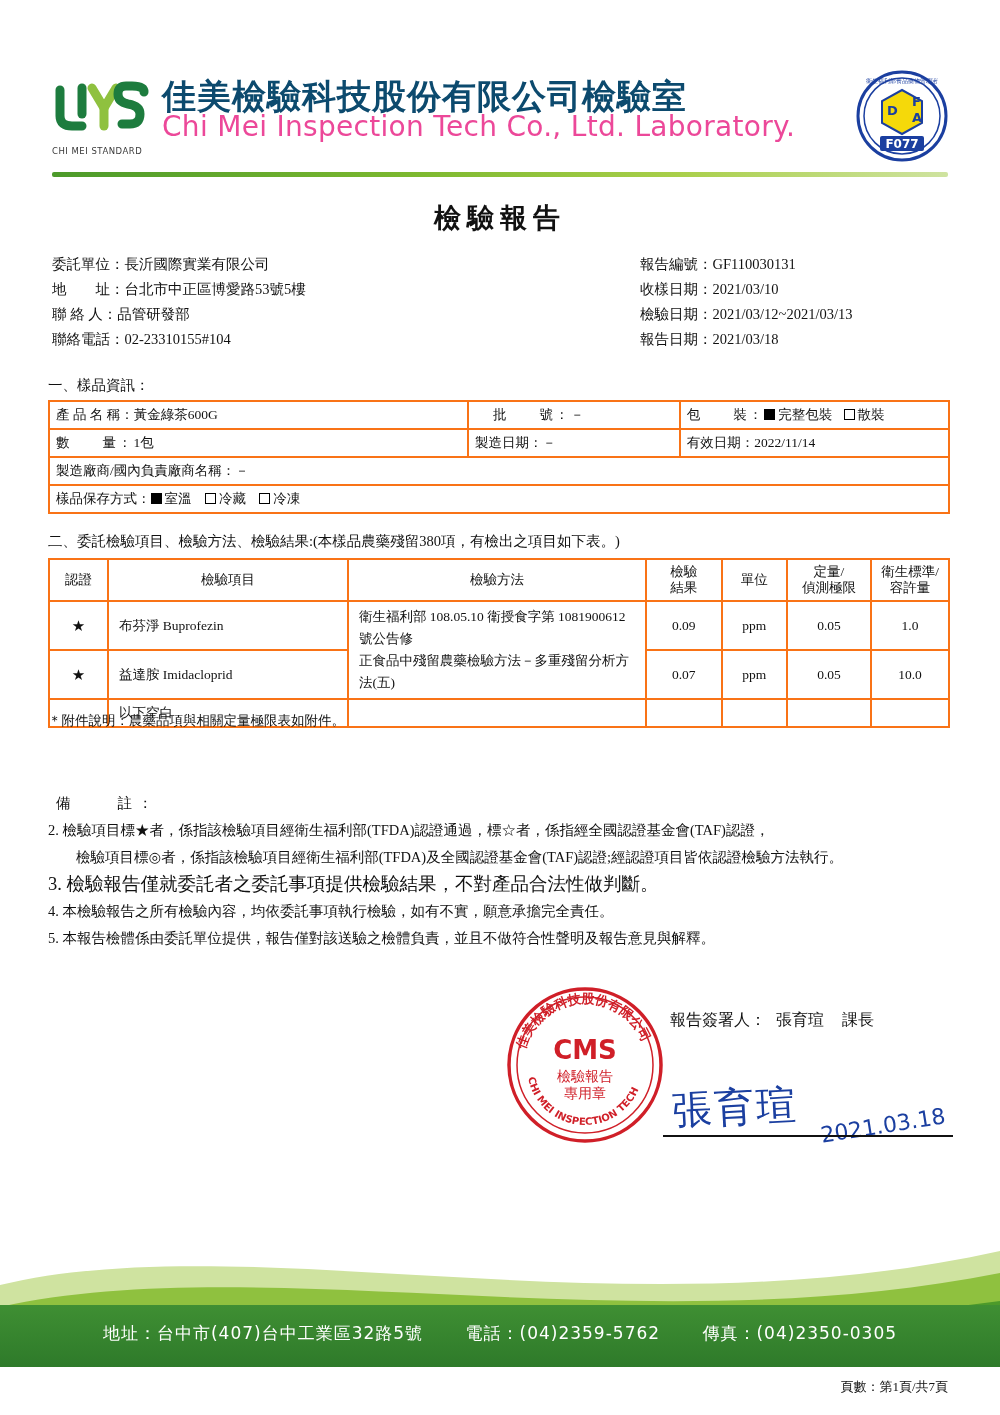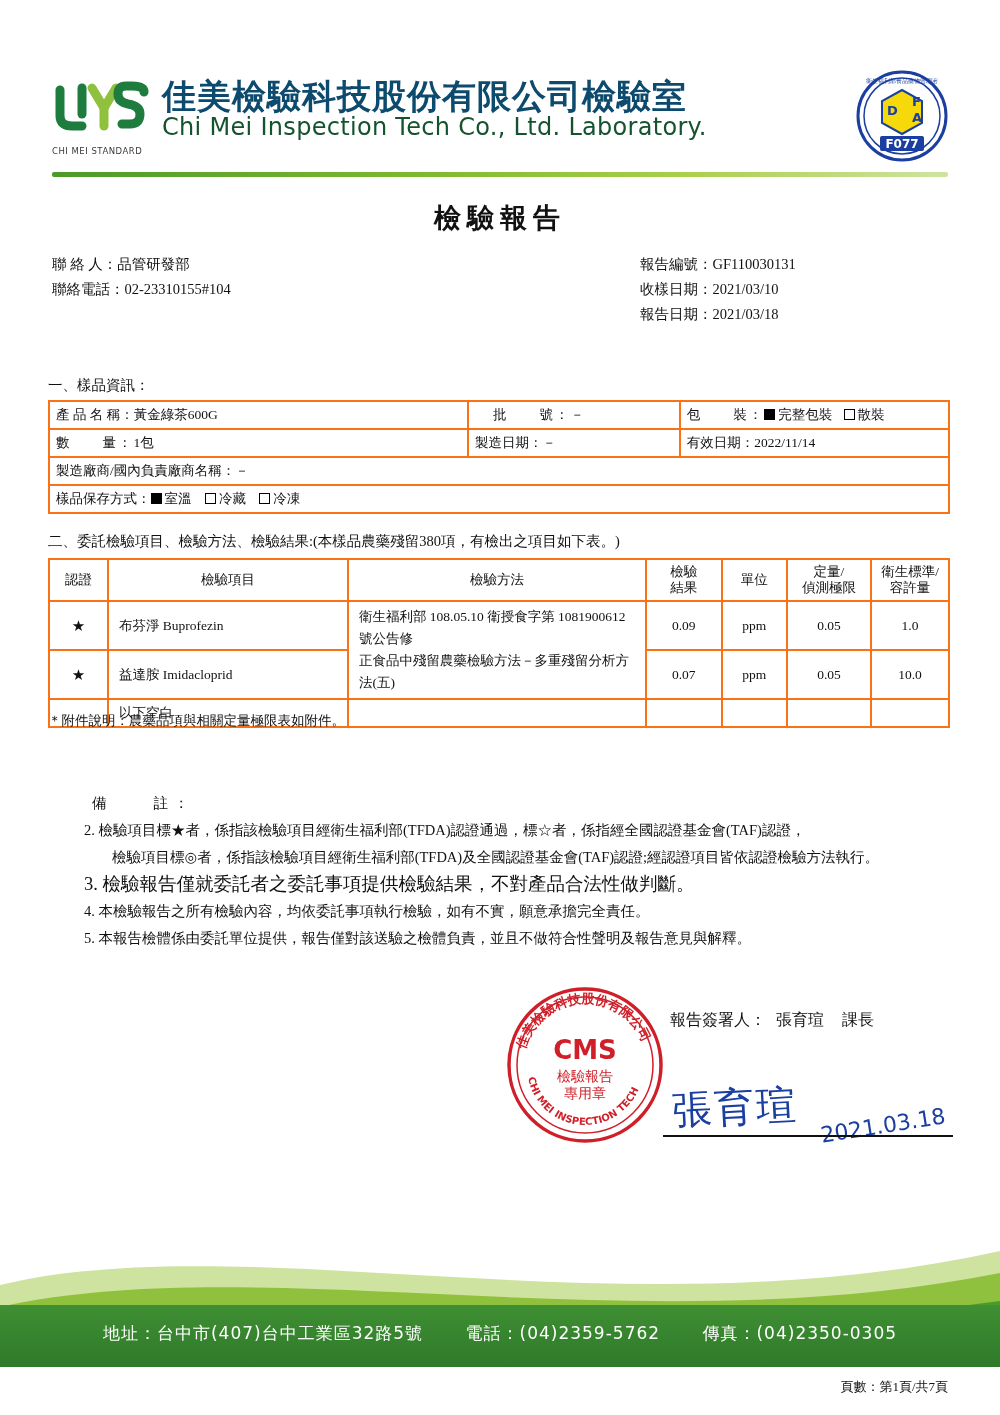--- a/index.html
+++ b/index.html
@@ -37,22 +37,22 @@
   }
   .logo-text-cn {
     font-size: 34px;
     font-weight: bold;
     color: #0c4a6e;
     line-height: 36px;
     letter-spacing: 1px;
     font-family: "DejaVu Sans", sans-serif;
   }
   .logo-text-en {
-    font-size: 24px;
-    color: #14532d;
+    font-size: 28px;
+    color: #ec4899;
     line-height: 26px;
     letter-spacing: .3px;
     font-family: "DejaVu Sans", sans-serif;
   }
 
   .fda-seal {
     position: absolute;
     right: 52px; top: 70px;
     width: 92px; height: 92px;
   }
@@ -136,21 +136,20 @@
     left: 48px; top: 712px;
     font-size: 13.5px;
   }
 
   
   .remarks {
     position: absolute;
     left: 48px; top: 790px; width: 900px;
     font-size: 14.5px;
     line-height: 27px;
-    margin-left: 36px;
   }
   .remarks .rm-title { margin-left: 8px; letter-spacing: 6px; }
   .remarks p { margin: 0; }
   .remarks .indent { padding-left: 28px; }
   .remarks .big { font-size: 18.5px; }
 
   
   .sig-stamp {
     position: absolute;
     left: 505px; top: 985px;
@@ -246,26 +245,29 @@
     </svg>
   </div>
 
   <div class="header-rule"></div>
 </div>
 
 <div class="doc-title">檢驗報告</div>
 
 <div class="meta">
   <div class="meta-col-left">
+    <div class="meta-row"><span>委託單位：</span><span>長沂國際實業有限公司</span></div>
+    <div class="meta-row"><span>地　　址：</span><span>台北市中正區博愛路53號5樓</span></div>
     <div class="meta-row"><span>聯 絡 人：</span><span>品管研發部</span></div>
     <div class="meta-row"><span>聯絡電話：</span><span>02-23310155#104</span></div>
   </div>
   <div class="meta-col-right">
     <div class="meta-row"><span>報告編號：</span><span>GF110030131</span></div>
     <div class="meta-row"><span>收樣日期：</span><span>2021/03/10</span></div>
+    <div class="meta-row"><span>檢驗日期：</span><span>2021/03/12~2021/03/13</span></div>
     <div class="meta-row"><span>報告日期：</span><span>2021/03/18</span></div>
   </div>
 </div>
 
 <div class="section-head" style="top:376px;">一、樣品資訊：</div>
 
 <table class="grid sample-table">
   <tbody>
       <tr>
     <td style="width:400px;">

